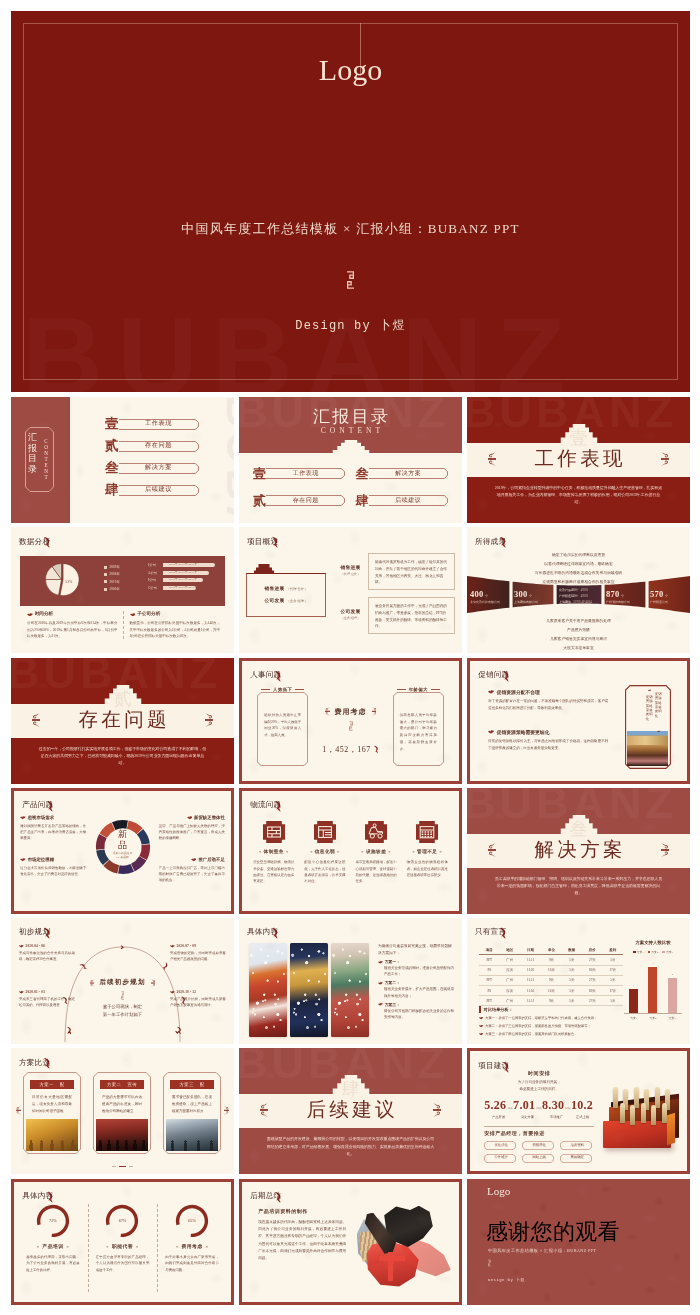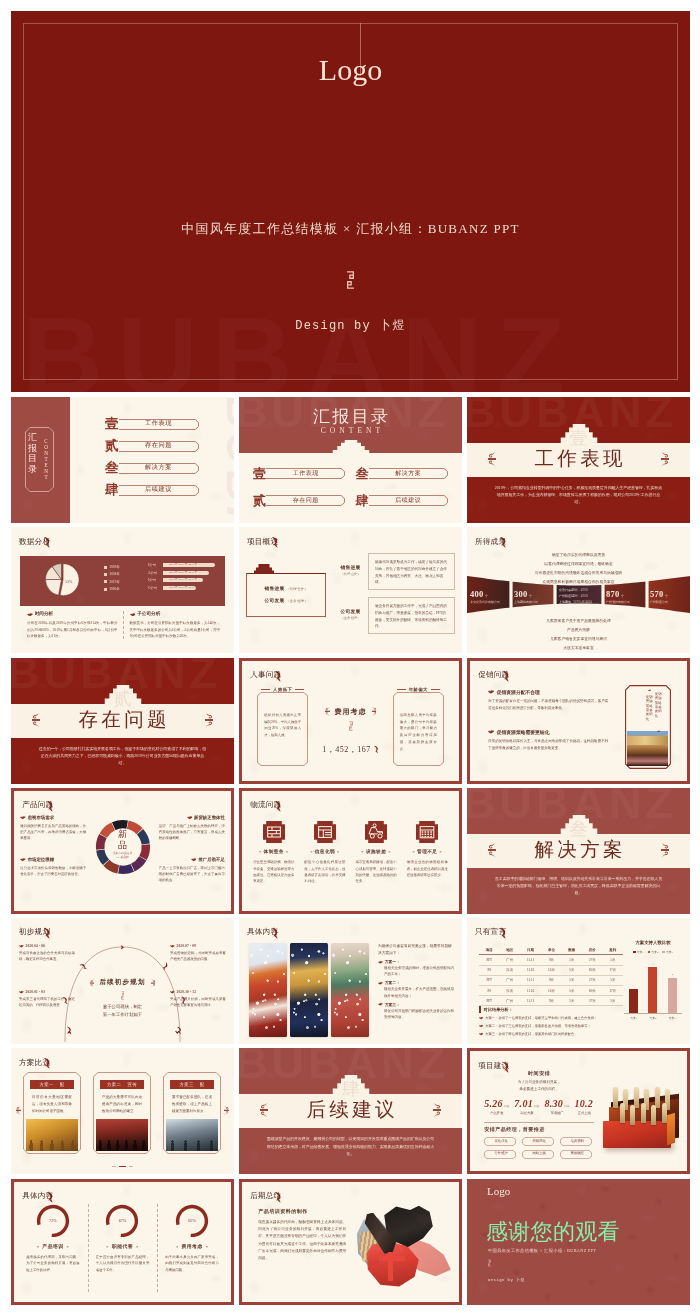--- a/index.html
+++ b/index.html
@@ -174,21 +174,21 @@
   .op-dots i{display:inline-block;width:4px;height:1.4px;background:#c9b2a0;margin:0 1.5px;}
   .op-dots i.on{background:#8e3124;width:7px;}
 
   
   .pp-wrap{position:absolute;left:0;right:0;top:18px;bottom:4px;}
   .pp-left{position:absolute;left:14px;top:0;width:110px;}
   .pp-sub{text-align:center;font-size:5px;color:#5a3326;font-weight:600;letter-spacing:.6px;}
   .pp-lead{text-align:center;font-size:3.6px;line-height:1.9;color:#6b4638;margin-top:3px;}
   .pp-dates{display:flex;align-items:baseline;justify-content:space-between;margin-top:6px;}
   .pp-dates .dt{text-align:center;}
-  .pp-dates .dt b{font-size:10px;color:#8e3124;font-weight:600;letter-spacing:.3px;font-style:italic;}
+  .pp-dates .dt b{font-size:12px;color:#8e3124;font-weight:600;letter-spacing:.3px;}
   .pp-dates .dt u{text-decoration:none;font-size:2.8px;color:#9c7a66;margin-left:1px;}
   .pp-dates .dt span{display:block;font-size:3.3px;color:#6b4638;margin-top:1.5px;}
   .pp-rule{height:.6px;background:#c3ab97;margin:7px 0 4px;}
   .pp-s2{font-size:5px;color:#5a3326;font-weight:600;letter-spacing:.5px;}
   .pp-chips{display:grid;grid-template-columns:repeat(3,1fr);gap:3.5px 4px;margin-top:5px;}
   .pp-chip{position:relative;height:9px;}
   .pp-chip svg{position:absolute;left:0;top:0;}
   .pp-chip span{position:absolute;left:0;right:0;top:1.4px;text-align:center;font-size:3.4px;color:#7a4030;}
   .pp-img{position:absolute;right:4px;top:14px;width:84px;height:70px;}
 
@@ -219,21 +219,21 @@
       radial-gradient(ellipse 7px 7px at 86% 18%,rgba(130,45,38,.5),transparent 68%),
       radial-gradient(ellipse 8px 6px at 8% 44%,rgba(130,45,38,.5),transparent 68%),
       radial-gradient(ellipse 6px 8px at 46% 52%,rgba(130,45,38,.45),transparent 68%),
       radial-gradient(ellipse 9px 5px at 74% 46%,rgba(130,45,38,.5),transparent 68%),
       radial-gradient(ellipse 7px 8px at 94% 62%,rgba(130,45,38,.45),transparent 68%),
       radial-gradient(ellipse 8px 6px at 22% 74%,rgba(130,45,38,.5),transparent 68%),
       radial-gradient(ellipse 6px 7px at 56% 82%,rgba(130,45,38,.45),transparent 68%),
       radial-gradient(ellipse 9px 6px at 82% 88%,rgba(130,45,38,.5),transparent 68%),
       radial-gradient(ellipse 7px 9px at 36% 94%,rgba(130,45,38,.45),transparent 68%);}
   .tk-logo{position:absolute;left:20px;top:6px;font-size:11px;color:#f7e9dd;line-height:1.2;}
-  .tk-ttl{position:absolute;left:19px;top:40px;font-size:22px;color:#86efac;letter-spacing:.3px;line-height:1.2;}
+  .tk-ttl{position:absolute;left:19px;top:40px;font-size:22px;color:#000000;letter-spacing:.3px;line-height:1.2;}
   .tk-sub{position:absolute;left:21px;top:69px;font-size:4.2px;color:#f0d9cb;letter-spacing:.4px;}
   .tk-motif{position:absolute;left:21px;top:80px;line-height:0;}
   .tk-design{position:absolute;left:21px;top:98px;font-size:4px;color:#eed8ca;font-family:"Liberation Mono",monospace;letter-spacing:.4px;}
 
   
   .sd .band{position:absolute;left:0;right:0;top:46px;height:34px;background:#faf2e4;}
   .sd .gate{position:absolute;left:50%;transform:translateX(-50%);top:27px;line-height:0;}
   .sd .num{position:absolute;left:0;right:0;top:31px;text-align:center;font-size:18px;color:rgba(125,60,48,.11);line-height:1.2;font-weight:400;}
   .sd .ttl{position:absolute;left:0;right:0;top:50px;text-align:center;font-size:19.5px;letter-spacing:3.4px;text-indent:3.4px;color:#6c2b20;line-height:1.2;font-weight:400;}
   .sd .ldesc{position:absolute;left:26px;right:26px;top:88px;text-align:center;font-size:3.9px;line-height:1.85;color:#f4ded2;}

